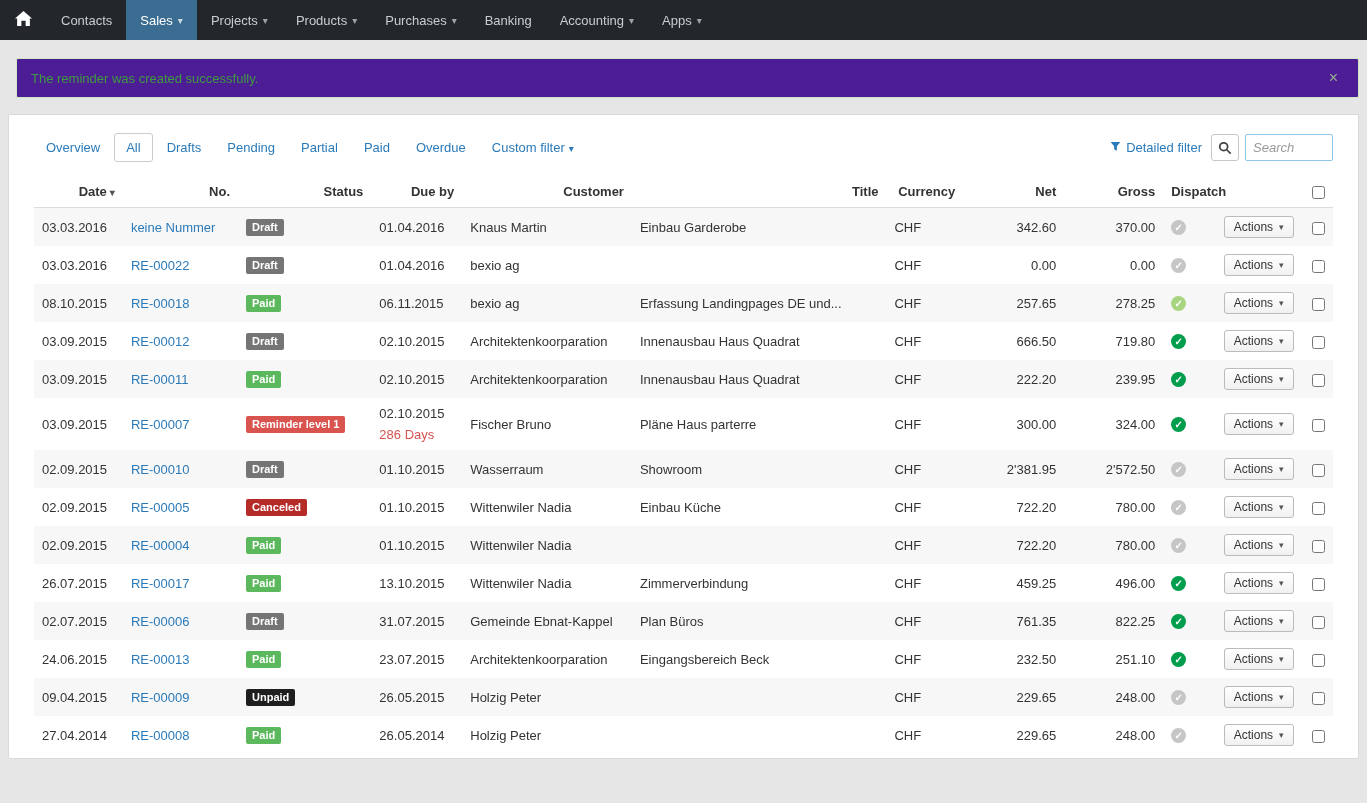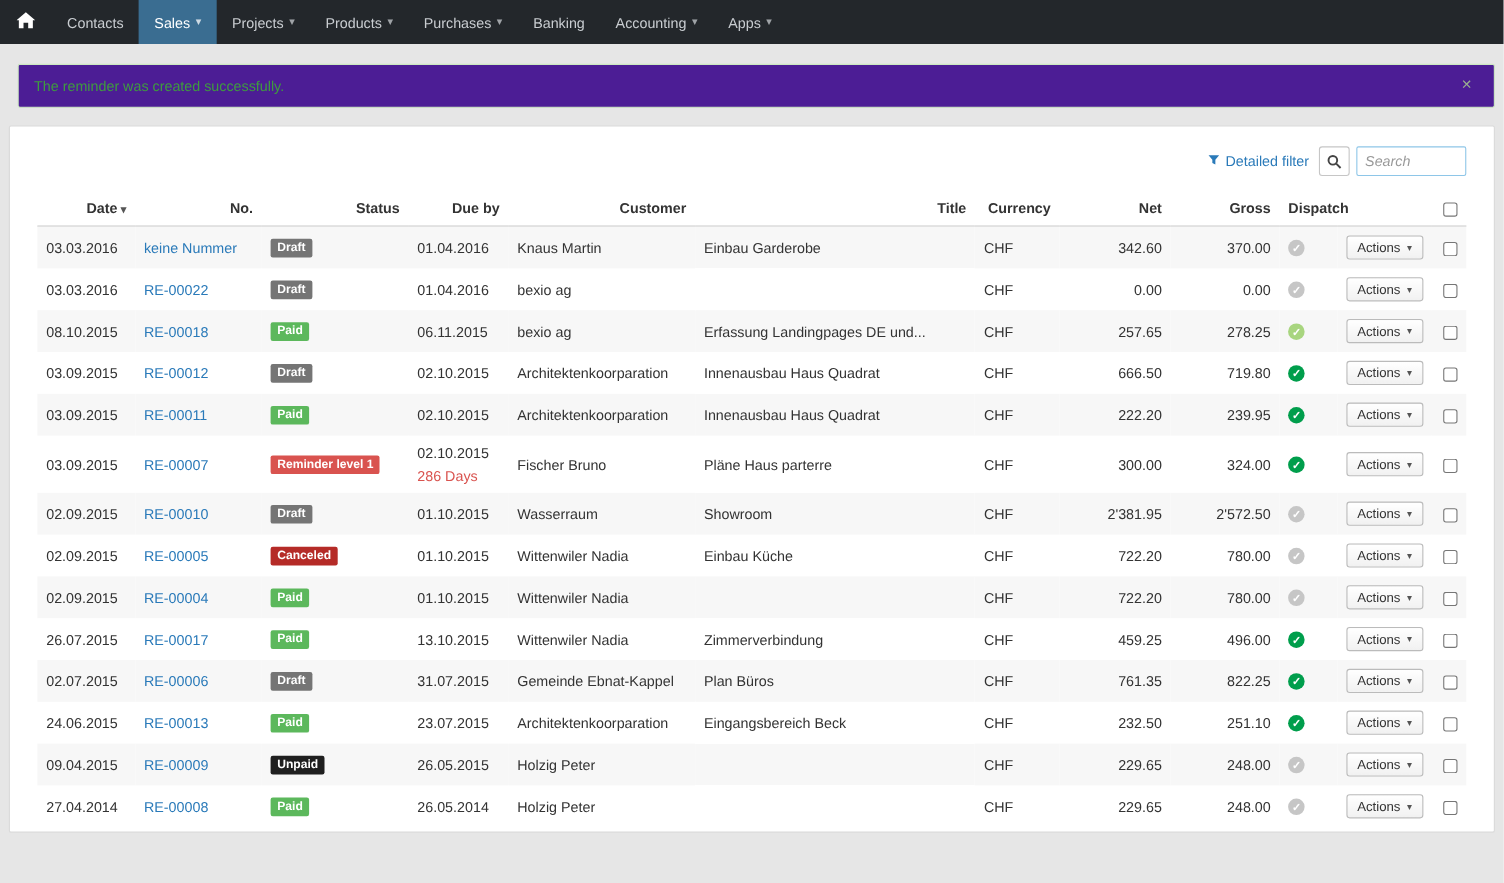--- a/index.html
+++ b/index.html
@@ -89,21 +89,21 @@
   .detailed-filter {
     color: #2a7ab9; display: inline-flex; align-items: center; gap: 5px; cursor: pointer;
   }
   .search-group { display: flex; align-items: center; gap: 6px; }
   .search-btn {
     width: 28px; height: 27px; background: #fff; border: 1px solid #c6c6c6;
     border-radius: 3px; display: flex; align-items: center; justify-content: center;
     cursor: pointer;
   }
   .search-input {
-    width: 100px; height: 27px; border: 1px solid #8ec6e8; border-radius: 2px;
+    width: 88px; height: 27px; border: 1px solid #8ec6e8; border-radius: 2px;
     padding: 0 7px; font-size: 13px; outline: none; font-family: inherit; color:#333;
   }
   .search-input::placeholder { color: #999; font-style: italic; }
 
   
   .table-wrap { padding: 0 25px 4px 25px; }
   table { width: 100%; border-collapse: collapse; table-layout: fixed; }
   th {
     text-align: right; font-weight: bold; color: #333;
     padding: 8px 8px; border-bottom: 1px solid #dcdcdc; font-size: 13px;
@@ -188,20 +188,30 @@
 
 <div class="alert">
   <span>The reminder was created successfully.</span>
   <button class="close">×</button>
 </div>
 
 <div class="panel">
 
 
   <div class="filters-row">
+    <div class="filter-tabs">
+        <a href="#" class="tab"><span>Overview</span></a>
+        <a href="#" class="tab active"><span>All</span></a>
+        <a href="#" class="tab"><span>Drafts</span></a>
+        <a href="#" class="tab"><span>Pending</span></a>
+        <a href="#" class="tab"><span>Partial</span></a>
+        <a href="#" class="tab"><span>Paid</span></a>
+        <a href="#" class="tab"><span>Overdue</span></a>
+        <a href="#" class="tab"><span>Custom filter</span><span class="caret">▾</span></a>
+      </div>
     <div class="filters-right">
       <a class="detailed-filter" href="#">
         <span>
           <svg width="11" height="11" viewBox="0 0 16 16">
               <path d="M1 1.5h14L10 7.5v6.5l-4-2V7.5L1 1.5z" fill="#2a7ab9"></path>
             </svg>
         </span>
         <span>Detailed filter</span>
       </a>
       <div class="search-group">

